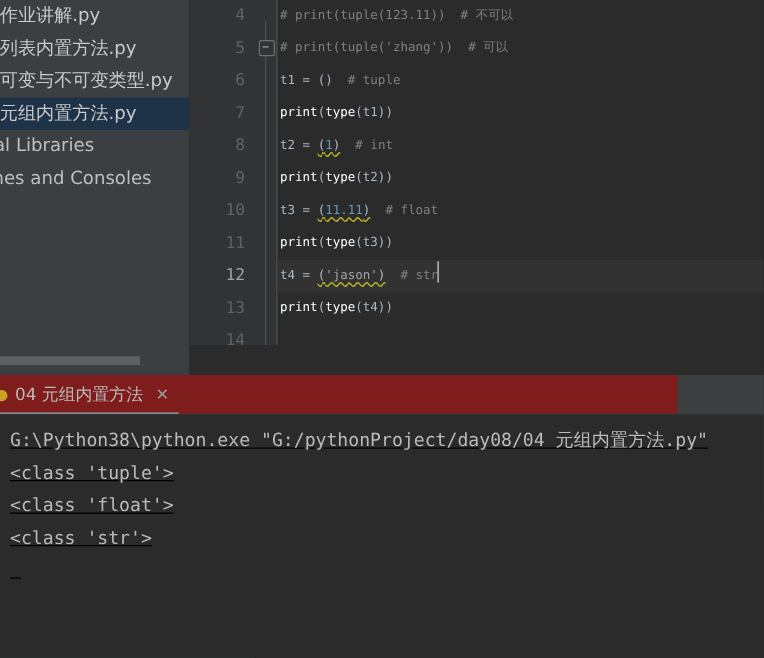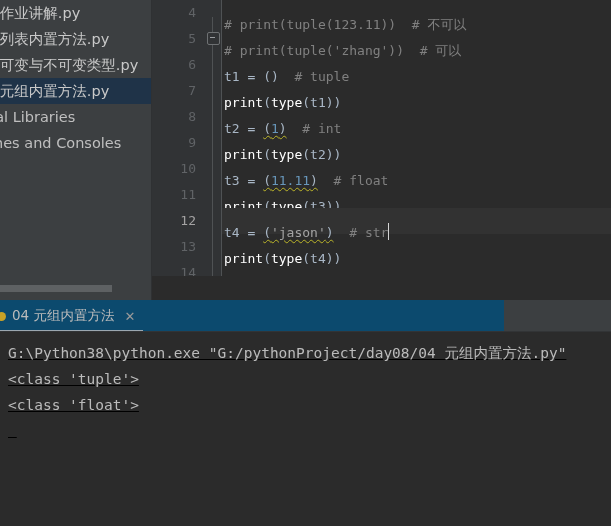--- a/index.html
+++ b/index.html
@@ -76,23 +76,23 @@
     position:absolute;left:0;top:0;width:44px;height:26px;line-height:26px;
     text-align:right;
     font-family:"DejaVu Sans Mono","Liberation Mono",monospace;
     font-size:13px;color:#606366;
   }
   .line.current .ln{color:#a4a3a3;}
   .line.current .code-bg{
     position:absolute;left:70px;top:0;right:0;height:26px;background:#323232;
   }
   .code{
-    position:absolute;left:72px;top:12px;height:26px;line-height:26px;
+    position:absolute;left:72px;top:0;height:26px;line-height:26px;
     font-family:"DejaVu Sans Mono","Liberation Mono",monospace;
-    font-size:13px;
+    font-size:10px;
     white-space:pre;
     color:#a9b7c6;
   }
   .tok-com{color:#808080;}
   .tok-fn{color:#ffffff;}
   .tok-num{color:#6897bb;}
   .tok-str{color:#a3a3a3;}
   .tok-pl{color:#a9b7c6;}
   .squig{
     text-decoration:underline;
@@ -115,21 +115,21 @@
   .fold-rail{
     position:absolute;left:60px;top:17px;width:1px;height:262px;background:#4f5254;
   }
 
   
   .console-panel{
     position:absolute;left:0;top:300px;width:611px;height:226px;
     background:#3c3f41;
   }
   .console-tabbar{
-    position:absolute;left:0;top:0;width:504px;height:32px;background:#0c4a6e;
+    position:absolute;left:0;top:0;width:542px;height:32px;background:#7f1d1d;
   }
   .console-tab{
     position:absolute;left:0;top:2px;height:28px;
     padding:0 10px 0 6px;
     display:flex;align-items:center;gap:6px;
     font-size:13.5px;color:#bbbbbb;white-space:nowrap;
   }
   .tab-dot{
     width:9px;height:9px;border-radius:50%;
     background:#c9a227;flex:none;margin-left:-9px;
@@ -256,17 +256,18 @@
         <span>04 元组内置方法</span>
         <span class="tab-close">✕</span>
       </div>
       <div class="console-tab-underline"></div>
       <div class="console-tabbar-rule"></div>
     </div>
     <div class="console-out" id="console-out">
         <div class="out-line">G:\Python38\python.exe "G:/pythonProject/day08/04 元组内置方法.py"</div>
         <div class="out-line">&lt;class 'tuple'&gt;</div>
         <div class="out-line">&lt;class 'float'&gt;</div>
+        <div class="out-line">&lt;class 'str'&gt;</div>
         <div class="out-line blank">&nbsp;</div>
       </div>
   </div>
 
 </div>
 
 </body></html>

